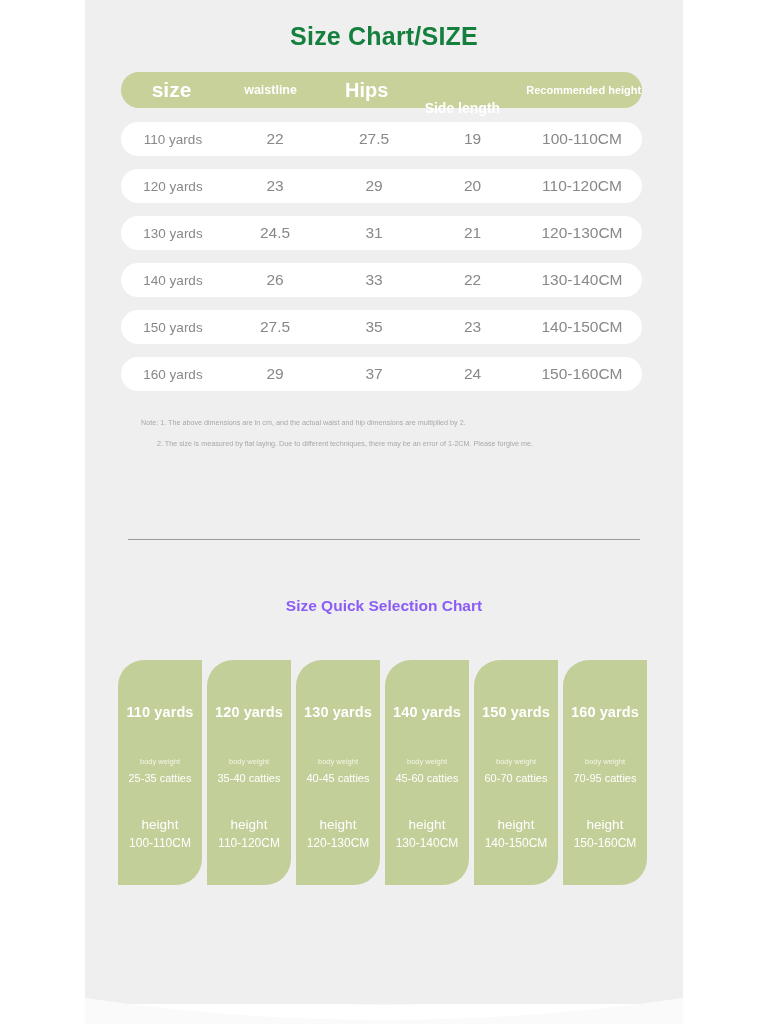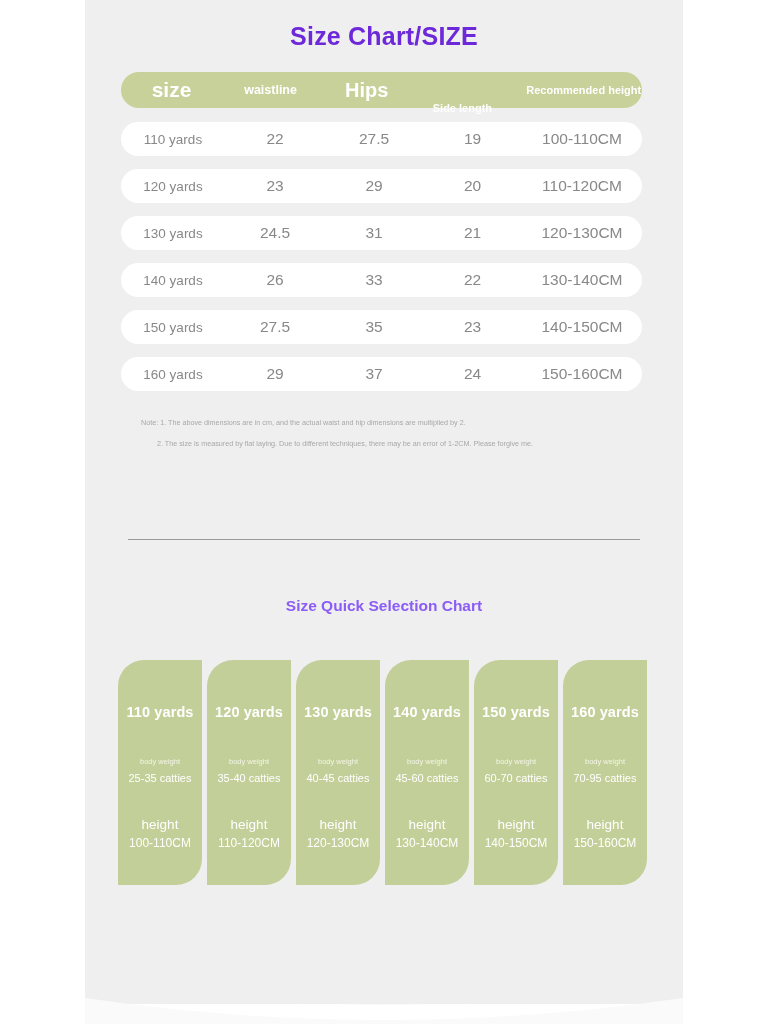--- a/index.html
+++ b/index.html
@@ -32,21 +32,21 @@
   .panel-curve svg { display:block; }
 
   
   .main-title {
     position:absolute;
     left:85px; top:22px;
     width:598px;
     text-align:center;
     font-size:25px;
     font-weight:bold;
-    color:#6d28d9;
+    color:#15803d;
     letter-spacing:0.2px;
   }
 
   
   .size-table {
     position:absolute;
     left:121px; top:72px;
     width:521px;
   }
   .row {
@@ -73,21 +73,21 @@
   .c-waist  { width:100px; }
   .c-hips   { width:98px; }
   .c-side   { width:99px; }
   .c-height { width:120px; }
 
   
   .header-row .cell { color:#ffffff; }
   .header-row .c-size   { font-size:21px; font-weight:bold; }
   .header-row .c-waist  { font-size:12.5px; font-weight:bold; }
   .header-row .c-hips   { font-size:20px; font-weight:bold; }
-  .header-row .c-side   { font-size:11px; font-weight:bold;margin-top:36px; }
+  .header-row .c-side   { font-size:14px; font-weight:bold;margin-top:36px; }
   .header-row .c-height { font-size:11px; font-weight:bold;margin-left:15px; }
 
   
   .data-row .cell { color:#888888; }
   .data-row .c-size   { font-size:13.5px; }
   .data-row .c-waist  { font-size:15.5px; }
   .data-row .c-hips   { font-size:15.5px; }
   .data-row .c-side   { font-size:15.5px; }
   .data-row .c-height { font-size:15.5px; }
 

